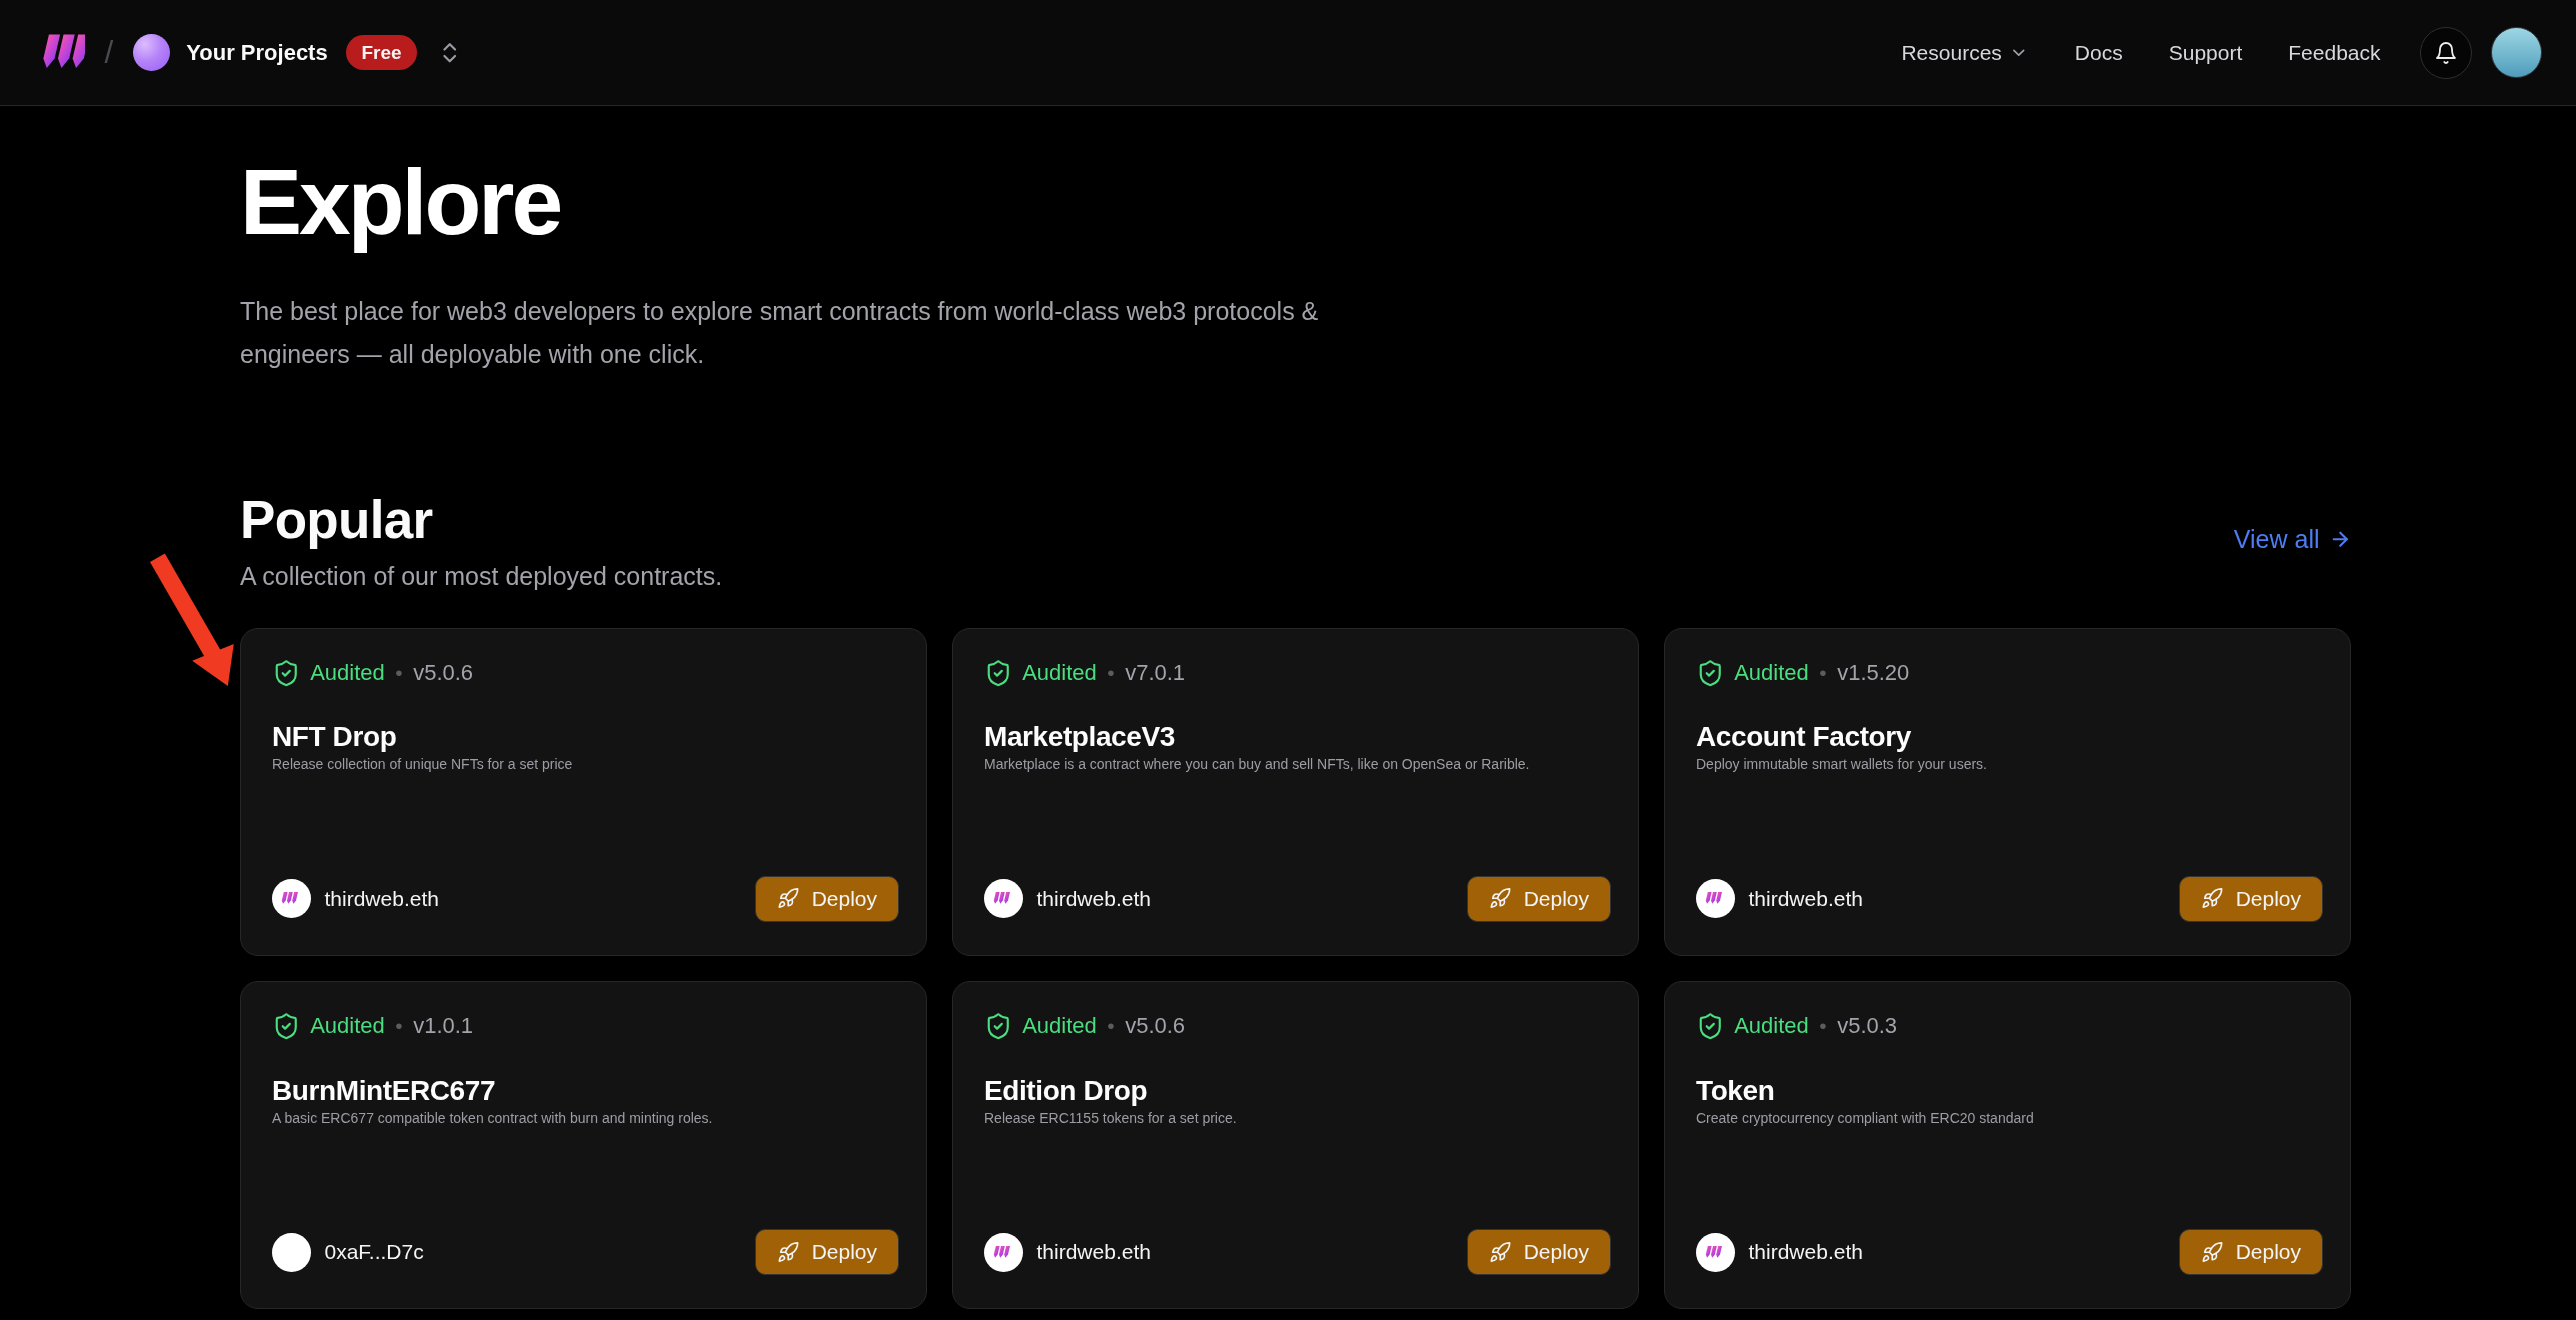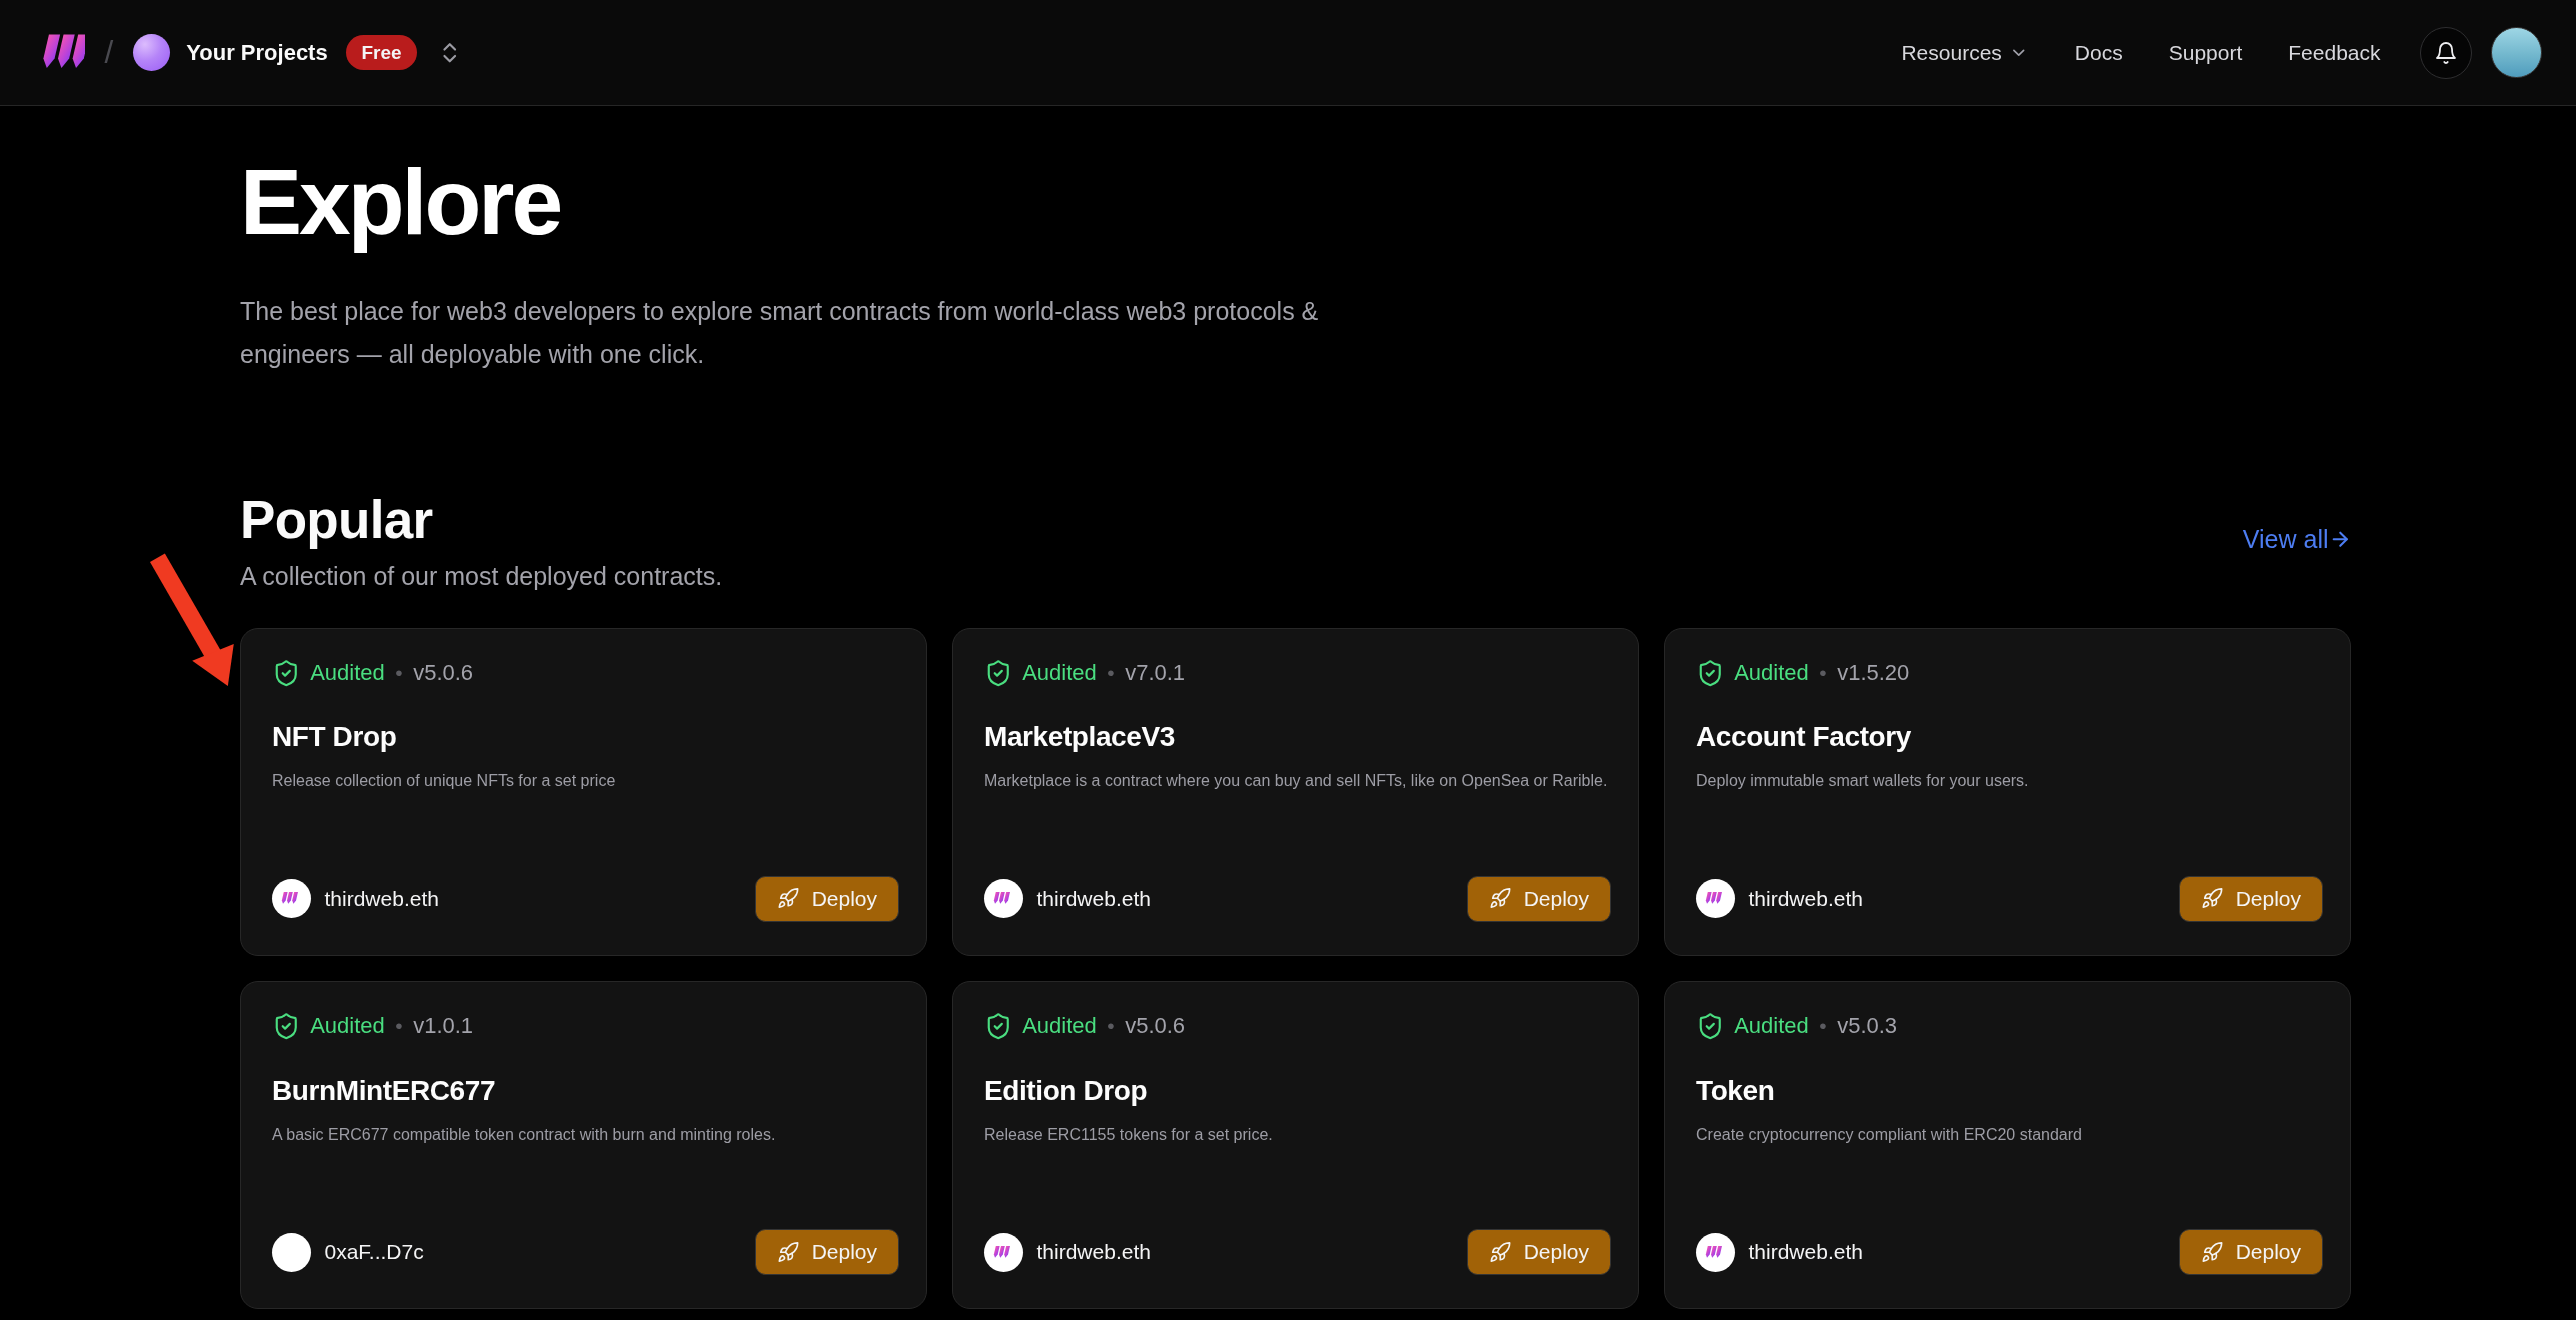--- a/index.html
+++ b/index.html
@@ -55,39 +55,39 @@
   .page-subtitle {
     margin-top:34px; font-size:25px; line-height:1.73; color:#a3a3ab; max-width:1136px;
   }
 
   .section-header {
     margin-top:112px; display:flex; justify-content:space-between; align-items:center;
   }
   .section-heading { font-size:53px; font-weight:700; letter-spacing:-0.7px; color:#fafafa; }
   .section-description { margin-top:12px; font-size:25px; color:#a3a3ab; }
   .view-all {
-    color:#4d7df2; font-size:25px; display:flex; align-items:center; 
+    color:#4d7df2; font-size:25px; display:flex; align-items:center; gap:9px;
     cursor:pointer; text-decoration:none;
   }
 
   
   .grid {
     margin-top:37px; display:grid; grid-template-columns:repeat(3,1fr);
     gap:25.5px 25px;
   }
   .card {
     height:328px; background:#131313; border:1.5px solid #272727; border-radius:18px;
     padding:30px 27px 33px 31px; display:flex; flex-direction:column; cursor:pointer;
   }
   .card-meta { display:flex; align-items:center; gap:10.5px; }
   .audited { display:flex; align-items:center; gap:9.7px; color:#4ade80; font-size:22px; }
   .meta-dot { color:#5b5b60; font-size:21px; }
   .version { color:#a3a3ab; font-size:22px; }
   .card-title { margin-top:34px; font-size:28px; font-weight:700; color:#fdfdfd; letter-spacing:-0.4px; }
-  .card-desc { margin-top:15px; font-size:16px; line-height:1.62; color:#9d9da5; max-width:630px; }
+  .card-desc { font-size:14px; line-height:1.62; color:#9d9da5; max-width:630px; }
   .card-footer {
     margin-top:auto; display:flex; align-items:center; justify-content:space-between;
   }
   .publisher { display:flex; align-items:center; gap:13.5px; }
   .pub-avatar {
     width:39px; height:39px; border-radius:50%; background:#ffffff;
     display:flex; align-items:center; justify-content:center;
   }
   .pub-avatar[data-avatar="wallet"] { background:radial-gradient(circle at 32% 70%, #b9a0f8 0%, #9识 0, #9570f2 55%, #7e52ee 100%); }
   .pub-name { font-size:21px; color:#f4f4f5; }

